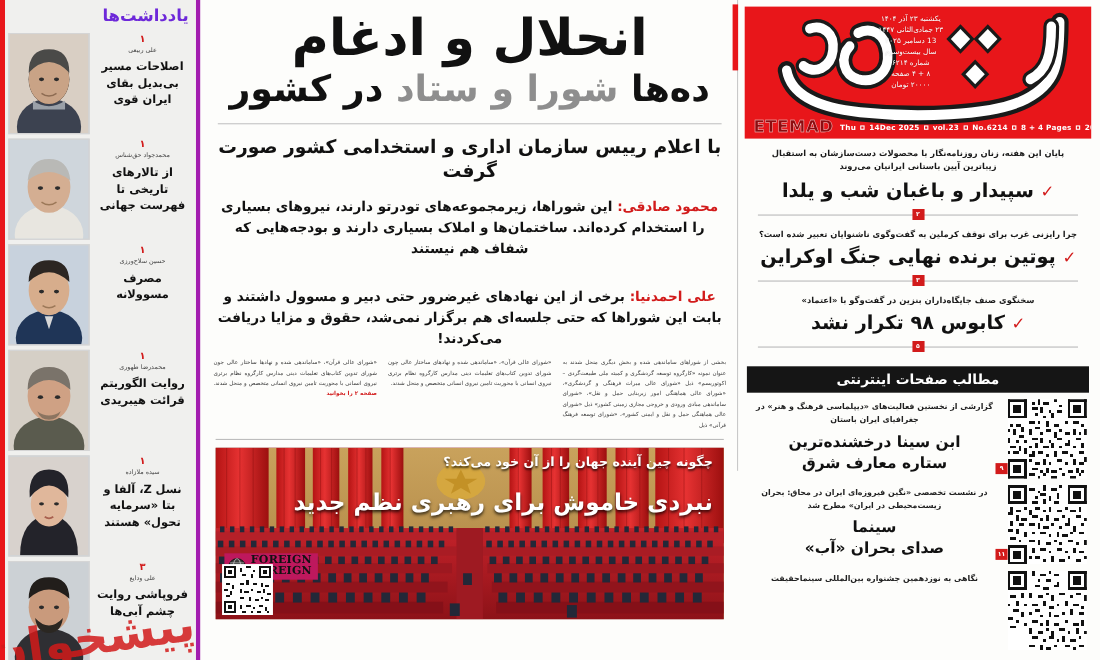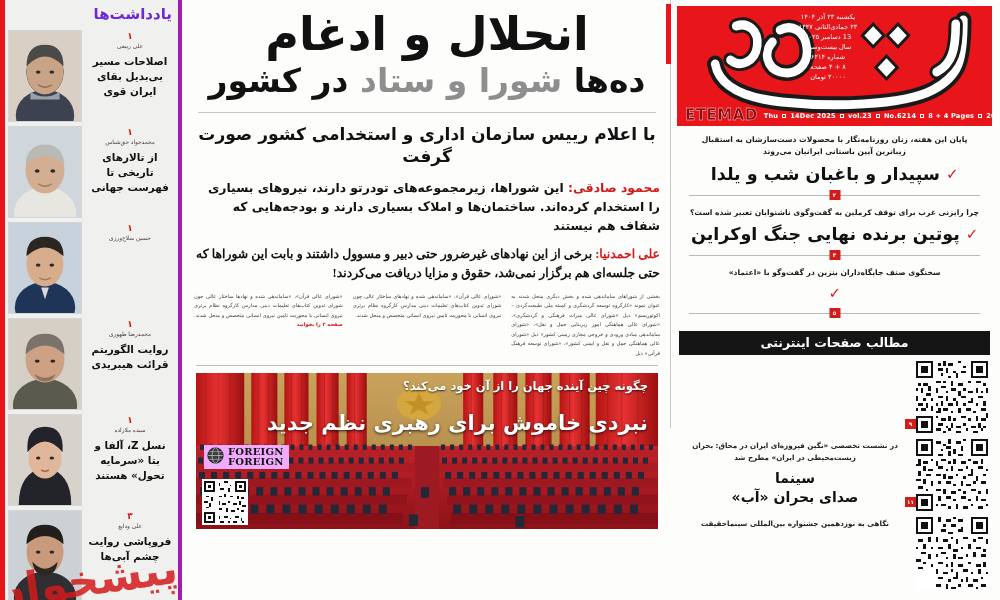--- a/index.html
+++ b/index.html
@@ -112,23 +112,23 @@
     text-align: center; font-weight: bold; font-size: 33px; line-height: 1.12;
     letter-spacing: -1px; margin-top: 4px; color: #111;
   }
   .main-head2 .grey { color: #8e8e8e; }
   .sub-rule { height: 1px; background: #c4c4c4; margin: 12px 4px 10px; }
   .sub-head {
     text-align: center; font-size: 17px; font-weight: bold; color: #111;
     letter-spacing: -.5px; line-height: 1.3;
   }
   .quote { margin-top: 11px; font-size: 12.4px; line-height: 1.55; color: #111;
-           text-align: right; font-weight: bold; letter-spacing: -.3px; }
+           text-align: center; font-weight: bold; letter-spacing: -.3px; }
   .quote .who { color: #d21b1b; }
-  .quote2 { margin-top: 9px; font-family: Liberation Serif, serif; }
+  .quote2 { margin-top: 24px; }
 
   .body-cols {
     margin-top: 9px; display: flex; gap: 10px; direction: rtl;
   }
   .bcol { flex: 1 1 0; font-size: 5.1px; line-height: 1.85; color: #3a3a3a;
           text-align: justify; letter-spacing: -.1px; }
   .bcol .more { color: #d21b1b; font-weight: bold; }
   .hr-thin { height: 1px; background: #bdbdbd; margin: 7px 2px 0; }
 
   
@@ -142,22 +142,22 @@
   }
   .photo-kicker {
     font-size: 11.5px; font-weight: bold; color: #fff; letter-spacing: -.3px;
     text-shadow: 0 1px 2px rgba(0,0,0,.75);
   }
   .photo-title {
     font-size: 21px; font-weight: bold; color: #fff; letter-spacing: -.6px;
     margin-top: 18px; text-shadow: 0 1px 3px rgba(0,0,0,.8);
   }
   .fa-badge {
-    position: absolute; top: 72px; left: 8px; background: #f0abfc; padding: 2px 5px 2px 3px;
-    display: flex; gap: 4px; direction: ltr;
+    position: absolute; top: 96px; left: 8px; background: #be185d; padding: 2px 5px 2px 3px;
+    display: flex; align-items: center; gap: 4px; direction: ltr;
   }
   .fa-globe { width: 17px; height: 17px; flex: 0 0 17px; }
   .fa-globe svg { display: block; }
   .fa-text { font-family: "DejaVu Serif", "Liberation Serif", serif; font-weight: bold;
              font-size: 10px; line-height: 1.0; color: #111; letter-spacing: .2px; }
   .photo-qr { position: absolute; bottom: 4px; left: 6px; width: 46px; height: 46px; background:#fff; }
   .photo-qr svg { display:block; width:100%; height:100%; }
 
   
   .right-col {
@@ -267,20 +267,21 @@
         </div>
       </div>
       <div class="divider">
         <span class="pagebadge">۳</span>
       </div>
 
       <div class="teaser">
         <div class="kicker">سخنگوی صنف جایگاه‌داران بنزین در گفت‌وگو با «اعتماد»</div>
         <div class="t-head">
           <span class="check">✓</span>
+          <span>کابوس ۹۸ تکرار نشد</span>
         </div>
       </div>
       <div class="divider">
         <span class="pagebadge">۵</span>
       </div>
     </div>
 
     <div class="inet-bar rtl">مطالب صفحات اینترنتی</div>
 
     <div class="inet-item rtl">
@@ -387,20 +388,27 @@
               <rect x="11" y="28" width="1" height="1"></rect>
             <rect x="13" y="27" width="1" height="1"></rect>
               <rect x="16" y="28" width="2" height="1"></rect>
             <rect x="20" y="27" width="1" height="1"></rect>
               <rect x="23" y="28" width="2" height="1"></rect>
             <rect x="26" y="27" width="1" height="1"></rect>
             <rect x="8" y="20" width="1" height="1"></rect>
               <rect x="28" y="21" width="1" height="2"></rect>
           </g>
         </svg>
+      </div>
+      <div class="inet-text">
+        <div class="kicker">گزارشی از نخستین فعالیت‌های «دیپلماسی فرهنگ و هنر» در جغرافیای ایران باستان</div>
+        <div class="t-head2">
+          <div>ابن سینا درخشنده‌ترین</div>
+          <div>ستاره معارف شرق</div>
+        </div>
       </div>
       <span class="pagebadge-inline">۹</span>
     </div>
 
     <div class="inet-item rtl">
       <div class="qr">
         <svg viewBox="0 0 29 29" shape-rendering="crispEdges" aria-hidden="true">
           <rect width="29" height="29" fill="#fff"></rect>
           <g fill="#111">
             <rect x="0" y="0" width="7" height="1"></rect>
@@ -1031,20 +1039,21 @@
           <ellipse cx="45" cy="45" rx="2.5" ry="1.7" fill="#2b2b2b"></ellipse>
           <path d="M30 58 q7 5 14 0" stroke="#9c7858" stroke-width="1.4" fill="none"></path>
         </svg>
       </div>
     </div>
 
     <div class="note">
       <div class="ntext">
         <div class="npage">۱</div>
         <div class="nauthor">حسین سلاح‌ورزی</div>
+        <div class="ntitle">مصرف مسوولانه</div>
       </div>
       <div class="nphoto">
         <svg viewBox="0 0 74 92" preserveAspectRatio="none" aria-hidden="true">
           <rect width="74" height="92" fill="#c8d2dd"></rect>
           <ellipse cx="37" cy="86" rx="31" ry="26" fill="#1f3557"></ellipse>
           <ellipse cx="37" cy="42" rx="19" ry="23" fill="#d7ad8c"></ellipse>
           <path d="M18 34 q19-18 38 0 q0-20-19-20 q-19 0-19 20z" fill="#2c2622"></path>
           <ellipse cx="30" cy="43" rx="2.4" ry="1.7" fill="#2b2b2b"></ellipse>
           <ellipse cx="44" cy="43" rx="2.4" ry="1.7" fill="#2b2b2b"></ellipse>
           <path d="M31 56 q6 4 12 0" stroke="#9c7858" stroke-width="1.4" fill="none"></path>

